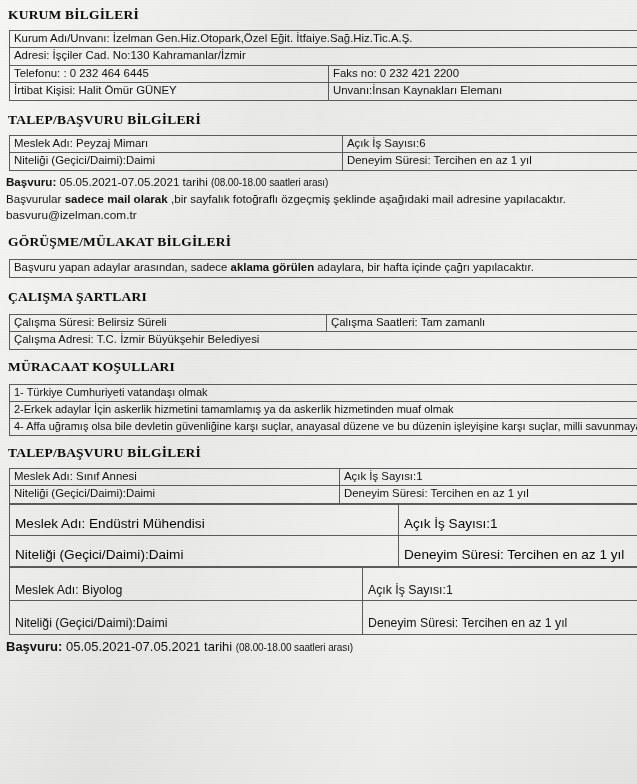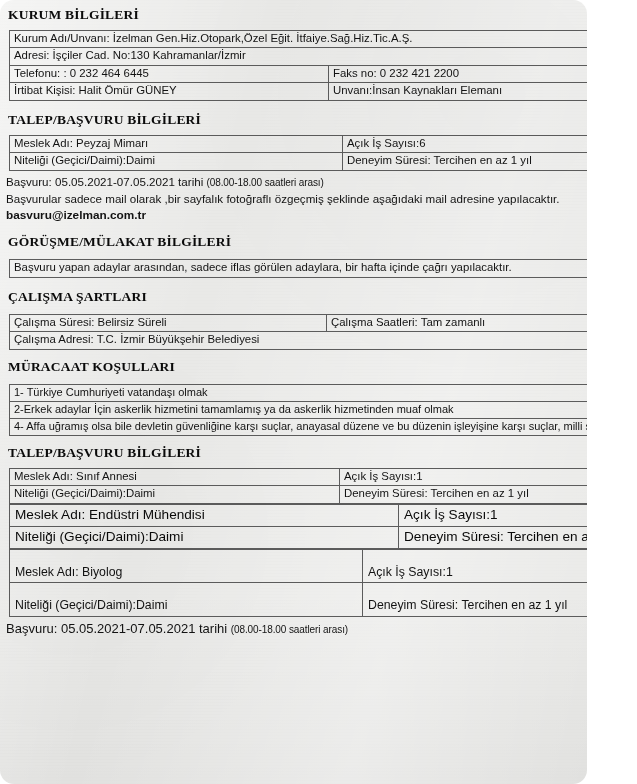--- a/index.html
+++ b/index.html
@@ -3,30 +3,29 @@
 <meta charset="utf-8">
 <title>İzelman Talep/Başvuru Bilgileri</title>
 <style>
   html, body {
     margin: 0;
     padding: 0;
     background: #ffffff;
   }
   .page {
     position: relative;
-    width: 587px;
+    width: 637px;
     height: 784px;
     overflow: hidden;
     background: #e9e9e7;
     background-image:
       linear-gradient(105deg, rgba(255,255,255,0.55) 0%, rgba(255,255,255,0.0) 35%, rgba(255,255,255,0.35) 70%, rgba(255,255,255,0.0) 100%),
       linear-gradient(0deg, rgba(0,0,0,0.035) 0%, rgba(0,0,0,0.0) 25%);
     color: #121212;
     font-family: "Liberation Sans", "DejaVu Sans", sans-serif;
-    border-radius: 14px;
     -webkit-font-smoothing: antialiased;
   }
   .sheet {
     position: absolute;
     left: 0; top: 0;
     width: 637px;
     padding: 0;
   }
 
   
@@ -50,56 +49,56 @@
   .tbl td {
     border: 1px solid #5c5c5c;
     padding: 1px 0 2px 4px;
     font-size: 11.4px;
     line-height: 1.18;
     color: #131313;
     vertical-align: middle;
     white-space: nowrap;
     overflow: hidden;
   }
-  .bold { font-weight: normal; }
+  .bold { font-weight: bold; }
 
   
   .para {
     margin-left: 6px;
     width: 626px;
     font-size: 11.6px;
     line-height: 1.28;
     color: #131313;
   }
   .para .small {
     font-size: 10px;
     letter-spacing: -0.1px;
   }
   .email {
-    font-weight: bold;
+    font-weight: normal;
     font-size: 11.8px;
   }
 
   
   .cond td {
     font-size: 11px;
     padding: 1px 0 2px 4px;
   }
   .cond-para {
     font-size: 10.3px;
     line-height: 1.30;
     text-align: justify;
     white-space: normal;
     padding: 2px 5px 3px 4px;
   }
 
   
   .big td {
     font-size: 13.6px;
-    padding: 2px 0 3px 5px;
+    padding: 11px 0 3px 5px;
     color: #0a0a0a;
   }
 
   .mid td {
     font-size: 12.3px;
     padding: 15px 0 3px 5px;
   }
 
   .gap-2 { height: 2px; }
   .gap-4 { height: 4px; }
@@ -187,21 +186,21 @@
     <div class="gap-11"></div>
     <div class="heading">GÖRÜŞME/MÜLAKAT BİLGİLERİ</div>
     <div class="gap-9"></div>
 
     <table class="tbl">
       <colgroup>
           <col style="width:631px">
         </colgroup>
       <tbody>
         <tr>
-          <td><span>Başvuru yapan adaylar arasından,  sadece </span><span class="bold">iflas görülen</span><span> adaylara,  bir hafta içinde çağrı yapılacaktır.</span></td>
+          <td><span>Başvuru yapan adaylar arasından,  sadece </span><span class="bold">aklama görülen</span><span> adaylara,  bir hafta içinde çağrı yapılacaktır.</span></td>
         </tr>
       </tbody>
     </table>
 
     <div class="gap-11"></div>
     <div class="heading">ÇALIŞMA ŞARTLARI</div>
     <div class="gap-9"></div>
 
     <table class="tbl">
       <colgroup>

